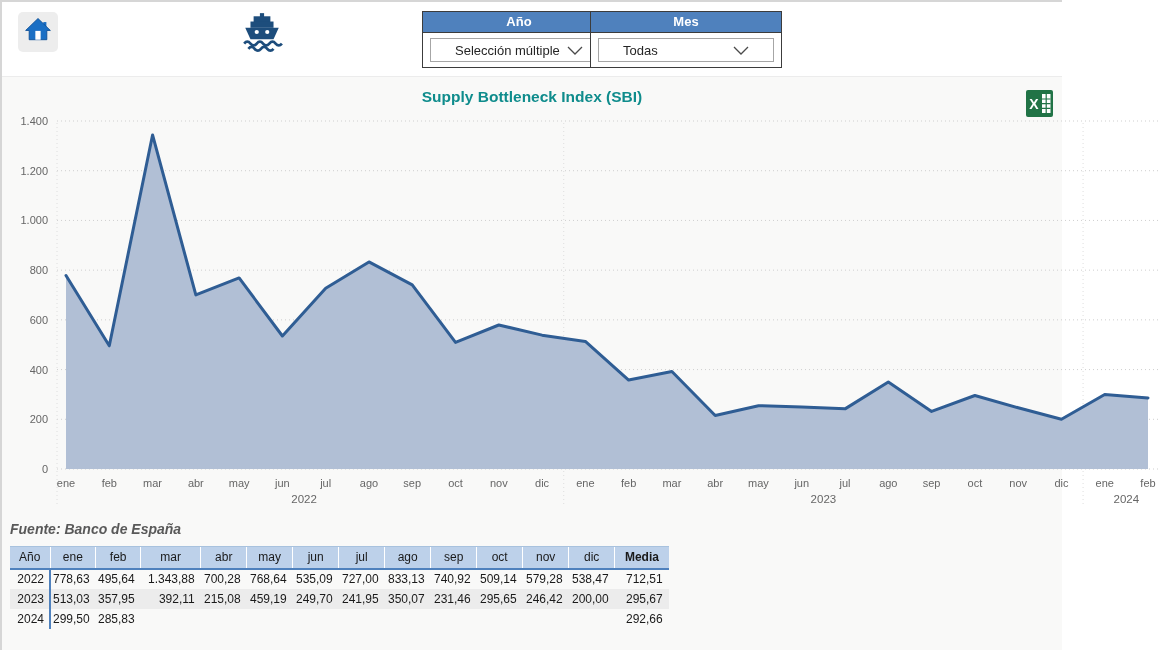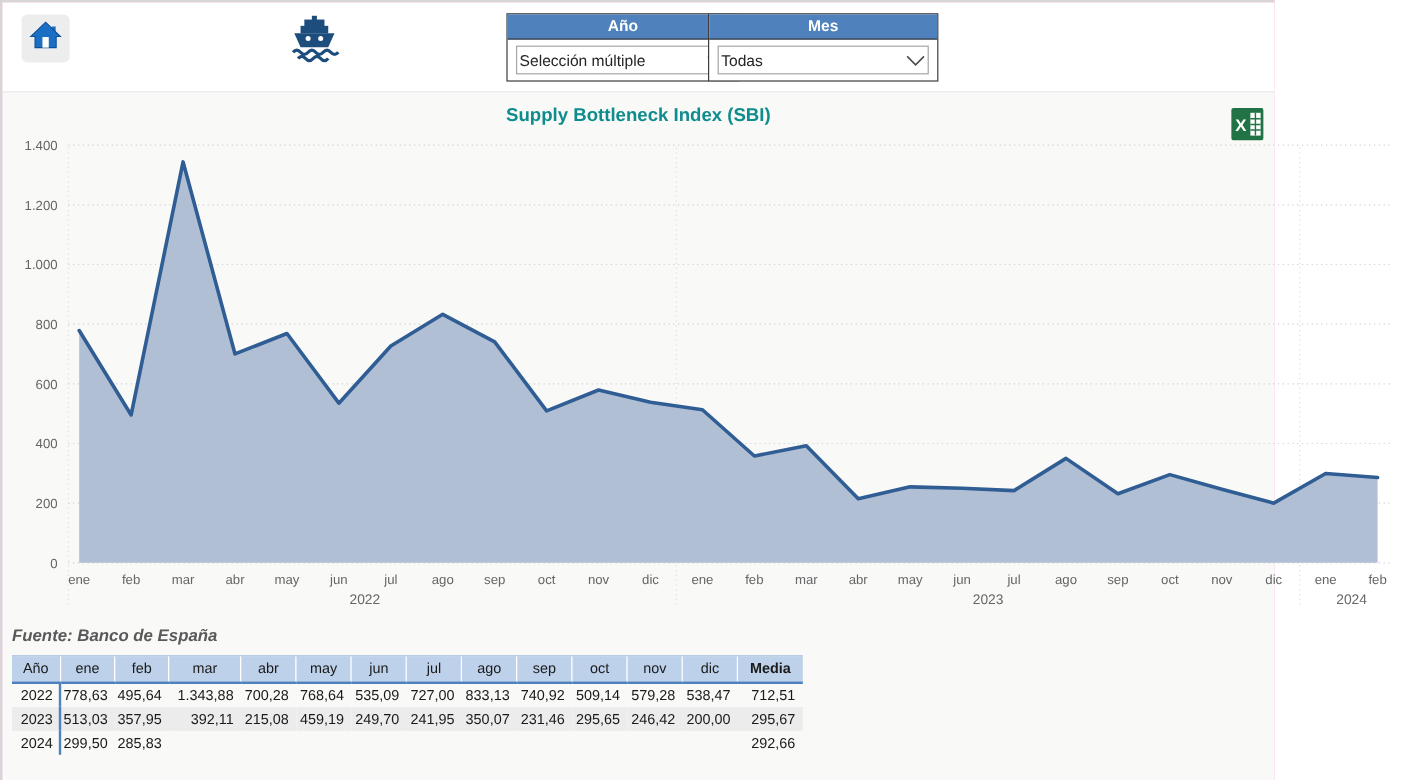--- a/index.html
+++ b/index.html
@@ -6,21 +6,21 @@
   html,body { width: 1169px; height: 650px; }
   body {
     font-family: "Liberation Sans", "DejaVu Sans", sans-serif;
     background: #ffffff;
     overflow: hidden;
   }
   .page {
     width: 1062px; height: 650px;
     border-top: 2px solid #d6d6d6;
     border-left: 2px solid #d6d6d6;
-    background: #f9a8d4;
+    background: #a3a3a3;
   }
   
   .topbar {
     position: relative;
     height: 74px;
     background: #ffffff;
   }
   .icon-btn { position: absolute; cursor: pointer; }
   .home-btn { left: 16px; top: 10px; width: 40px; height: 40px;
     background: #ededed; border-radius: 5px; display:flex; align-items:center; justify-content:center;}
@@ -33,21 +33,21 @@
   .slicer.mes  { left: 588px; width: 192px; }
   .slicer-header {
     height: 21px; background: #4f81bd; color: #ffffff;
     font-size: 13px; font-weight: bold; text-align: center; line-height: 20px;
     border-bottom: 1px solid #3c3c3c;
   }
   .slicer-body { padding: 5px 7px; }
   .slicer-select {
     height: 24px; border: 1px solid #a6a6a6; background:#fff;
     display: flex; align-items: center; justify-content: space-between;
-    padding: 0 2px; font-size: 13px; color: #252525; cursor: pointer;
+    padding: 0 24px; font-size: 13px; color: #252525; cursor: pointer;
   }
   
   .panel {
     position: relative;
     height: 576px;
     background: #f9f9f8;
     border-top: 1px solid #ececec;
   }
   .chart-header { position: relative; height: 34px; }
   .chart-title {

